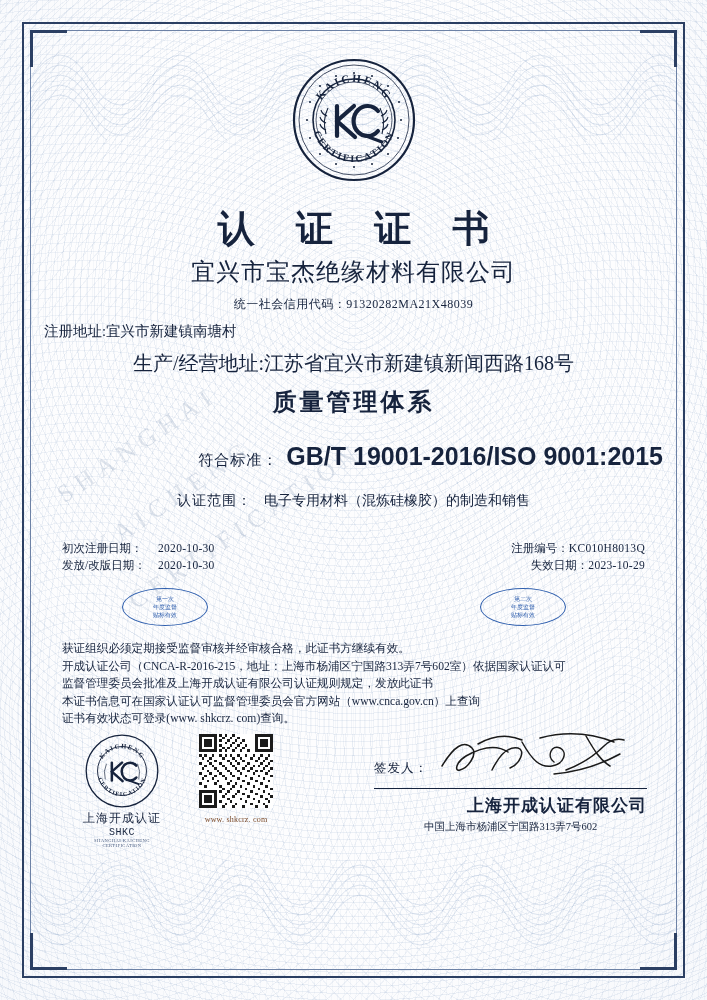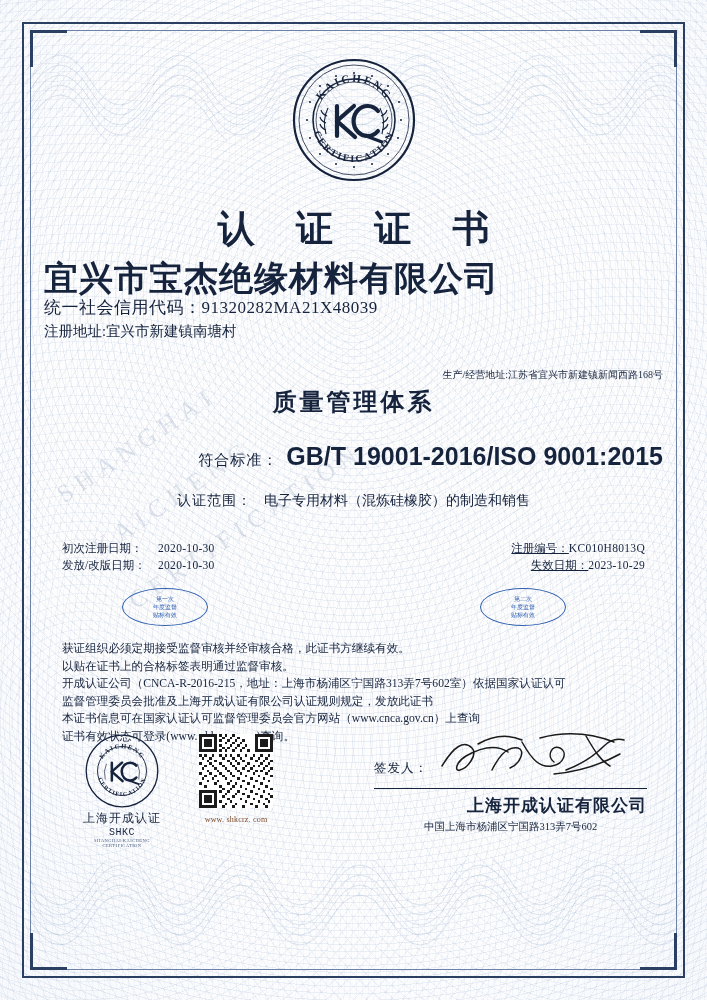--- a/index.html
+++ b/index.html
@@ -68,34 +68,34 @@
   .seal{position:relative;width:124px;height:124px;}
   .seal svg{display:block;}
 
   .title{
     position:absolute;left:0;right:0;top:160px;text-align:center;
     font-size:37px;font-weight:bold;letter-spacing:16px;
     color:#16233d;font-family:"Liberation Serif", serif;
     text-indent:16px;
   }
   .company{
-    position:absolute;left:0;right:0;top:212px;text-align:left;
-    font-size:34px;font-weight:bold;color:#16233d;letter-spacing:1px;
+    position:absolute;left:0;right:0;top:212px;text-align:center;
+    font-size:24px;font-weight:normal;color:#16233d;letter-spacing:1px;
   }
   .code-line{
-    position:absolute;left:0;right:0;top:252px;text-align:left;
-    font-size:17px;color:#16233d;letter-spacing:.5px;
+    position:absolute;left:0;right:0;top:252px;text-align:center;
+    font-size:12px;color:#16233d;letter-spacing:.5px;
   }
   .addr1{
     position:absolute;left:0;right:0;top:278px;
     font-size:14.5px;color:#16233d;
   }
   .addr2{
-    position:absolute;left:0;right:0;top:306px;text-align:right;
-    font-size:10px;color:#16233d;margin-top:18px;
+    position:absolute;left:0;right:0;top:306px;text-align:center;
+    font-size:20px;color:#16233d;
   }
   .system{
     position:absolute;left:0;right:0;top:342px;text-align:center;
     font-size:24px;font-weight:bold;color:#16233d;letter-spacing:3px;
   }
   .standard-row{
     position:absolute;left:0;right:0;top:398px;text-align:right;
     color:#16233d;
   }
   .standard-label{font-size:15px;letter-spacing:1px;}
@@ -111,21 +111,21 @@
   .scope-value{margin-left:12px;}
 
   .meta{
     position:absolute;left:18px;right:18px;top:496px;
     font-size:11.5px;color:#16233d;
   }
   .meta-row{display:flex;justify-content:space-between;line-height:17px;align-items:flex-end;}
   .meta-left{width:54%;}
   .meta-right{width:42%;text-align:right;}
   .meta-left span.k{display:inline-block;width:96px;}
-  .meta-right span.k{display:inline-block;text-decoration:underline;}
+  .meta-right span.k{display:inline-block;}
   .meta-val{letter-spacing:.3px;}
 
   
   .oval{
     position:absolute;width:84px;height:36px;border:1px solid #2f5fae;border-radius:50%;
     color:#2f5fae;font-size:6px;line-height:8px;text-align:center;
     display:flex;flex-direction:column;justify-content:center;align-items:center;
   }
   .oval-1{left:78px;top:544px;}
   .oval-2{left:436px;top:544px;}
@@ -291,21 +291,20 @@
       <span>贴标有效</span>
     </div>
     <div class="oval oval-2">
       <span>第二次</span>
       <span>年度监督</span>
       <span>贴标有效</span>
     </div>
 
     <div class="body-text">
       <div>获证组织必须定期接受监督审核并经审核合格，此证书方继续有效。</div>
-      <div>以贴在证书上的合格标签表明通过监督审核。</div>
       <div>开成认证公司（CNCA-R-2016-215，地址：上海市杨浦区宁国路313弄7号602室）依据国家认证认可</div>
       <div>监督管理委员会批准及上海开成认证有限公司认证规则规定，发放此证书</div>
       <div>本证书信息可在国家认证认可监督管理委员会官方网站（www.cnca.gov.cn）上查询</div>
       <div>证书有效状态可登录(www. shkcrz. com)查询。</div>
     </div>
 
     <div class="foot-logo">
       <svg width="74" height="74" viewBox="0 0 124 124" style="margin:0 auto;display:block;">
         <circle cx="62" cy="62" r="60" fill="none" stroke="#16233d" stroke-width="2.2"></circle>
         <circle cx="62" cy="62" r="41" fill="none" stroke="#16233d" stroke-width="1.6"></circle>

